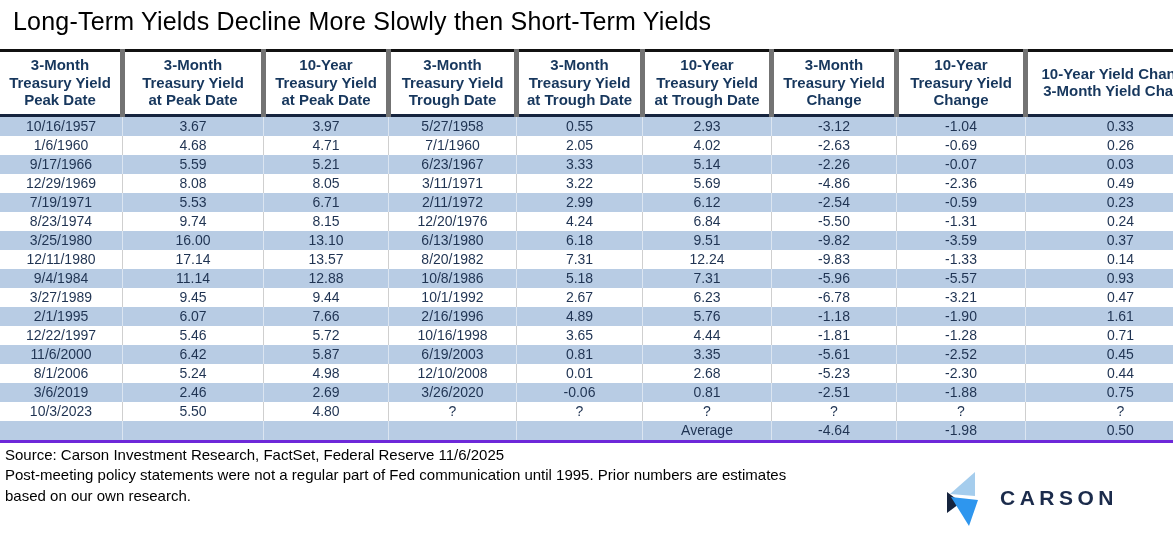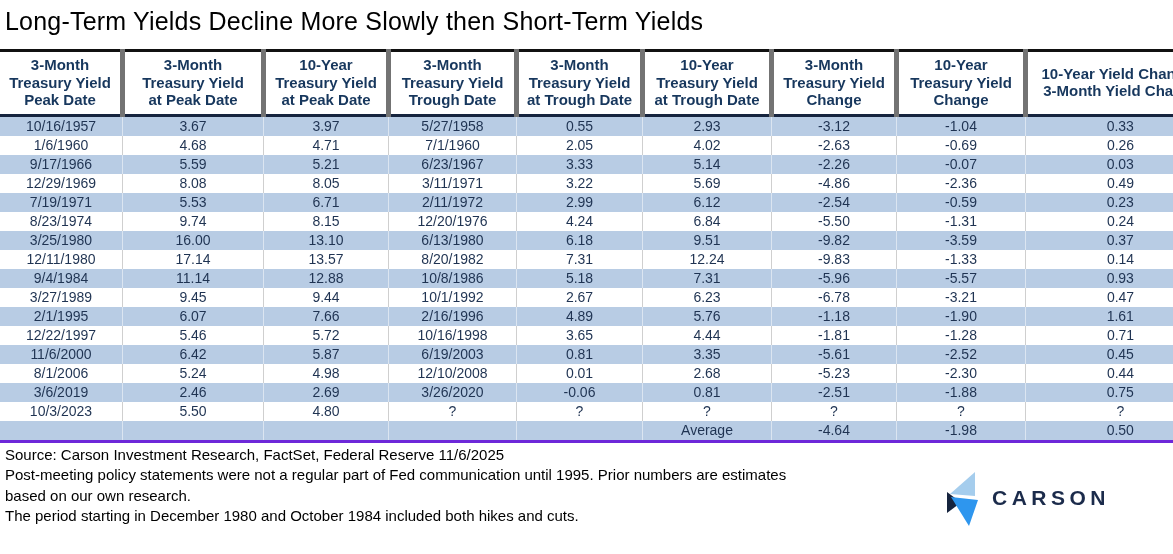--- a/index.html
+++ b/index.html
@@ -8,21 +8,21 @@
     width:1173px;height:554px;
     background:#ffffff;
     font-family:"Liberation Sans",sans-serif;
     overflow:hidden;
   }
   .title{
     font-size:25px;
     font-weight:400;
     color:#000000;
     margin:0;
-    padding:7px 0 13px 5px;
+    padding:7px 0 13px 13px;
     letter-spacing:0.2px;
   }
   table.yield-table{
     border-collapse:collapse;
     table-layout:fixed;
     width:1157px;
     border-top:3px solid #111111;
   }
   table.yield-table th{
     font-size:15px;
@@ -59,21 +59,21 @@
     font-size:15px;
     color:#000000;
     line-height:20.5px;
   }
   .logo{
     position:absolute;
     left:945px;
     top:470px;
     display:flex;
     align-items:center;
-    gap:13px;
+    gap:21px;
   }
   .logo-word{
     font-size:21px;
     font-weight:700;
     letter-spacing:4.5px;
     color:#1B2B4B;
   }
 </style>
 </head>
 <body>
@@ -301,21 +301,20 @@
           <td>-1.98</td>
           <td>0.50</td>
         </tr>
       </tbody>
   </table>
 
   <div class="footer">
     <div>Source: Carson Investment Research, FactSet, Federal Reserve 11/6/2025</div>
     <div>Post-meeting policy statements were not a regular part of Fed communication until 1995. Prior numbers are estimates</div>
     <div>based on our own research.</div>
-    <div>The period starting in December 1980 and October 1984 included both hikes and cuts.</div>
   </div>
 
   <div class="logo">
     <span style="display:inline-block;line-height:0;">
       <svg width="34" height="56" viewBox="0 0 34 56" xmlns="http://www.w3.org/2000/svg">
         <polygon points="30,2 30,26 5,24" fill="#A5CDED"></polygon>
         <polygon points="2,22 16,32.5 2,43" fill="#16243E"></polygon>
         <polygon points="6,27 33,30 24,56" fill="#2E96EE"></polygon>
       </svg>
     </span>

